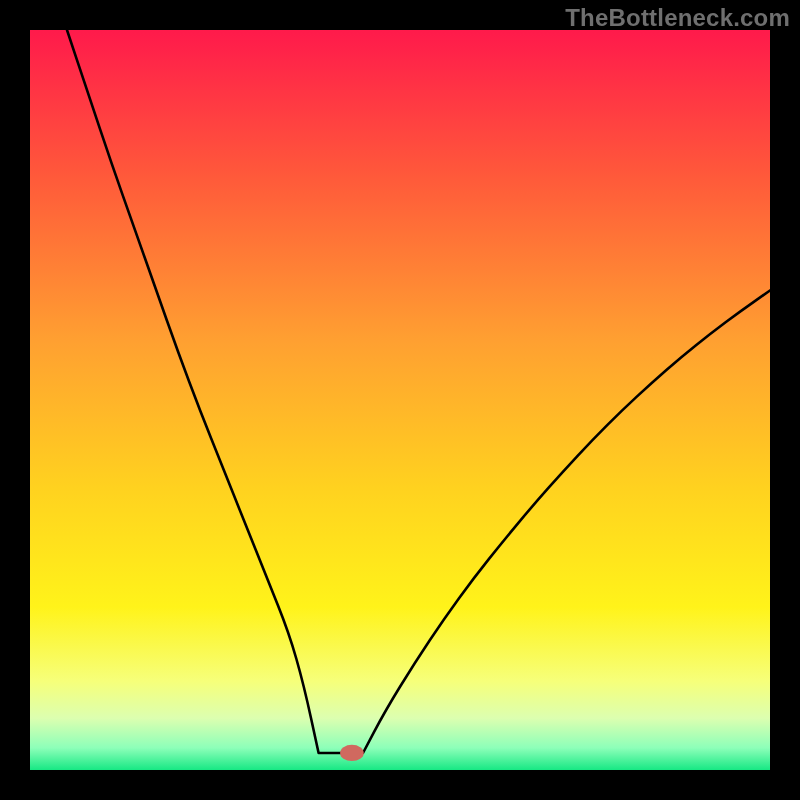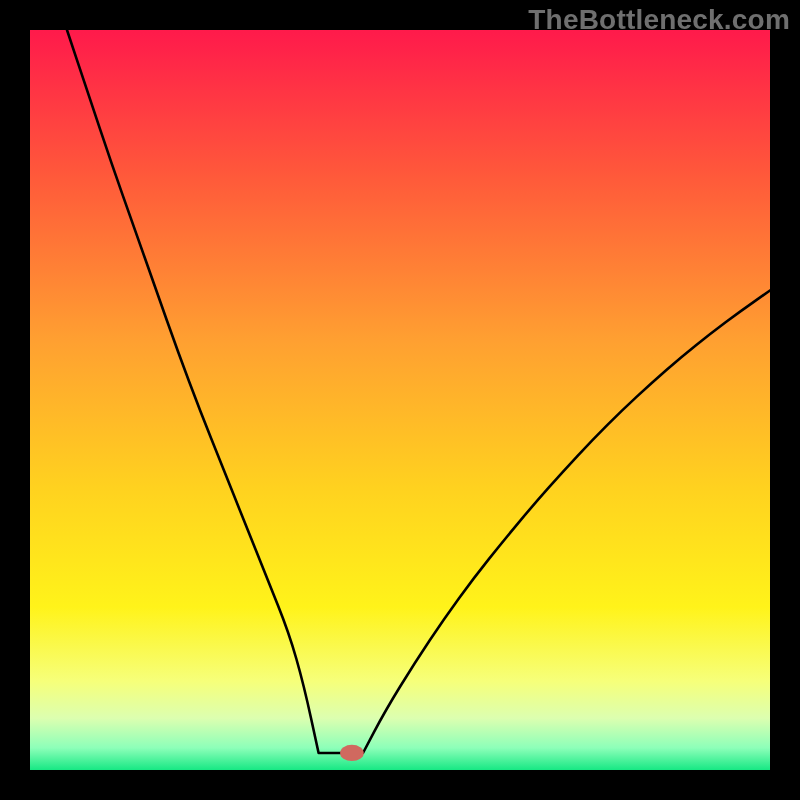--- a/index.html
+++ b/index.html
@@ -22,21 +22,21 @@
     left: 30px;
     top: 30px;
     width: 740px;
     height: 740px;
   }
   .watermark {
     position: absolute;
     top: 4px;
     right: 10px;
     color: #6f6f6f;
-    font-size: 28px;
+    font-size: 24px;
     font-weight: 600;
     letter-spacing: 0.2px;
     user-select: none;
   }
 </style>
 </head>
 <body>
 
 <div class="frame">
 

